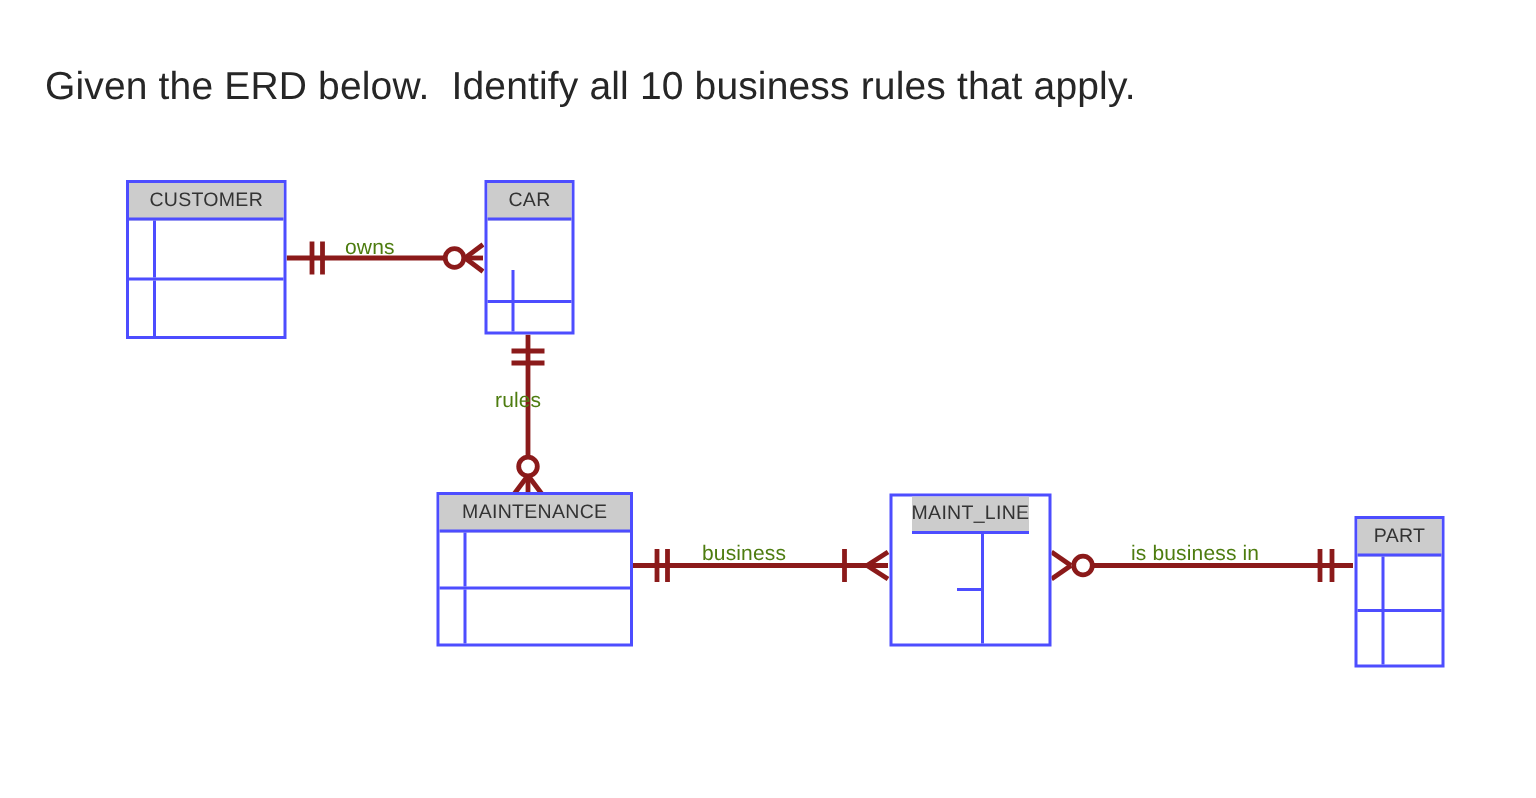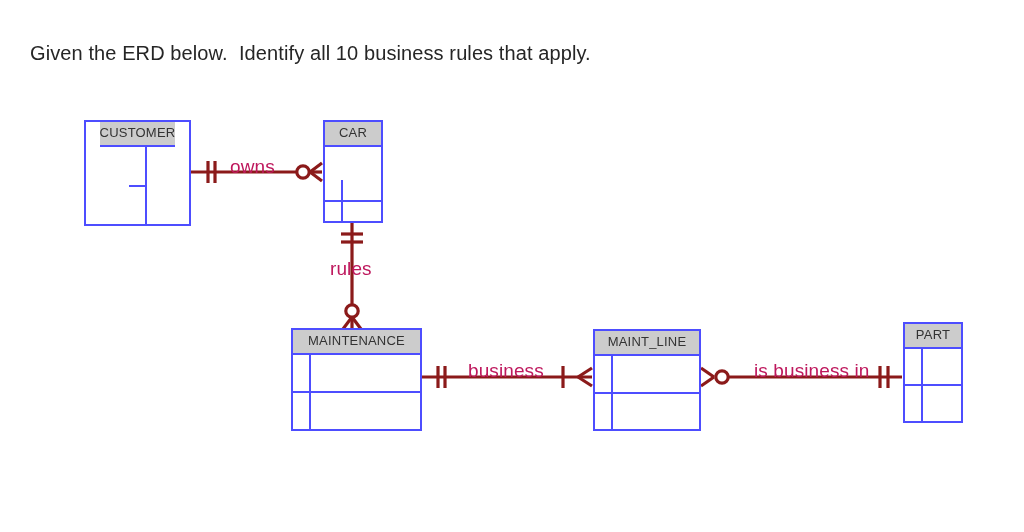--- a/index.html
+++ b/index.html
@@ -6,21 +6,21 @@
   body {
     width:1024px; height:532px;
     background:#ffffff;
     font-family:"Liberation Sans", sans-serif;
     position:relative;
     overflow:hidden;
   }
   #question-title {
     position:absolute;
     left:30px; top:42px;
-    font-size:20px;
+    font-size:26px;
     color:#262626;
     letter-spacing:0.1px;
     white-space:pre;
   }
   #erd-canvas {
     position:absolute;
     left:0; top:0;
     width:1024px; height:532px;
   }
   .entity {
@@ -52,22 +52,22 @@
   .entity-row:last-child { border-bottom:none; }
   .attr-key {
     width:16px;
     border-right:2px solid #4d4dff;
     flex:none;
   }
   .attr-val { flex:1; }
   svg.conn { position:absolute; left:0; top:0; overflow:visible; pointer-events:none; }
   .rel-label {
     position:absolute;
-    color:#be185d;
-    font-size:19px;
+    color:#4d7c0f;
+    font-size:14px;
     white-space:nowrap;
     letter-spacing:0.1px;
   }
 </style>
 </head>
 <body>
 
 <div id="question-title">Given the ERD below.  Identify all 10 business rules that apply.</div>
 
 <div id="erd-canvas">
@@ -117,21 +117,21 @@
         <line x1="701" y1="386" x2="714" y2="377"></line>
         <circle cx="722" cy="377" r="6.2" fill="#ffffff" stroke="#8b1a1a" stroke-width="3.2"></circle>
 
         <line x1="880" y1="366" x2="880" y2="388"></line>
         <line x1="888" y1="366" x2="888" y2="388"></line>
       </g>
 
     </g>
   </svg>
 
-  <div class="entity" style="left:84px; top:120px; width:107px; height:106px;align-items:center;">
+  <div class="entity" style="left:84px; top:120px; width:107px; height:106px;">
     <div class="entity-header">CUSTOMER</div>
     <div class="entity-body">
       <div class="entity-row">
         <div class="attr-key"></div>
         <div class="attr-val"></div>
       </div>
       <div class="entity-row">
         <div class="attr-key"></div>
         <div class="attr-val"></div>
       </div>
@@ -159,35 +159,35 @@
         <div class="attr-key"></div>
         <div class="attr-val"></div>
       </div>
       <div class="entity-row">
         <div class="attr-key"></div>
         <div class="attr-val"></div>
       </div>
     </div>
   </div>
 
-  <div class="entity" style="left:593px; top:329px; width:108px; height:102px;">
+  <div class="entity" style="left:593px; top:329px; width:108px; height:102px;align-items:center;">
     <div class="entity-header">MAINT_LINE</div>
     <div class="entity-body">
       <div class="entity-row">
         <div class="attr-key"></div>
         <div class="attr-val"></div>
       </div>
       <div class="entity-row">
         <div class="attr-key"></div>
         <div class="attr-val"></div>
       </div>
     </div>
   </div>
 
-  <div class="entity" style="left:903px; top:322px; width:60px; height:101px;">
+  <div class="entity" style="left:903px; top:344px; width:60px; height:101px;">
     <div class="entity-header">PART</div>
     <div class="entity-body">
       <div class="entity-row">
         <div class="attr-key"></div>
         <div class="attr-val"></div>
       </div>
       <div class="entity-row">
         <div class="attr-key"></div>
         <div class="attr-val"></div>
       </div>

